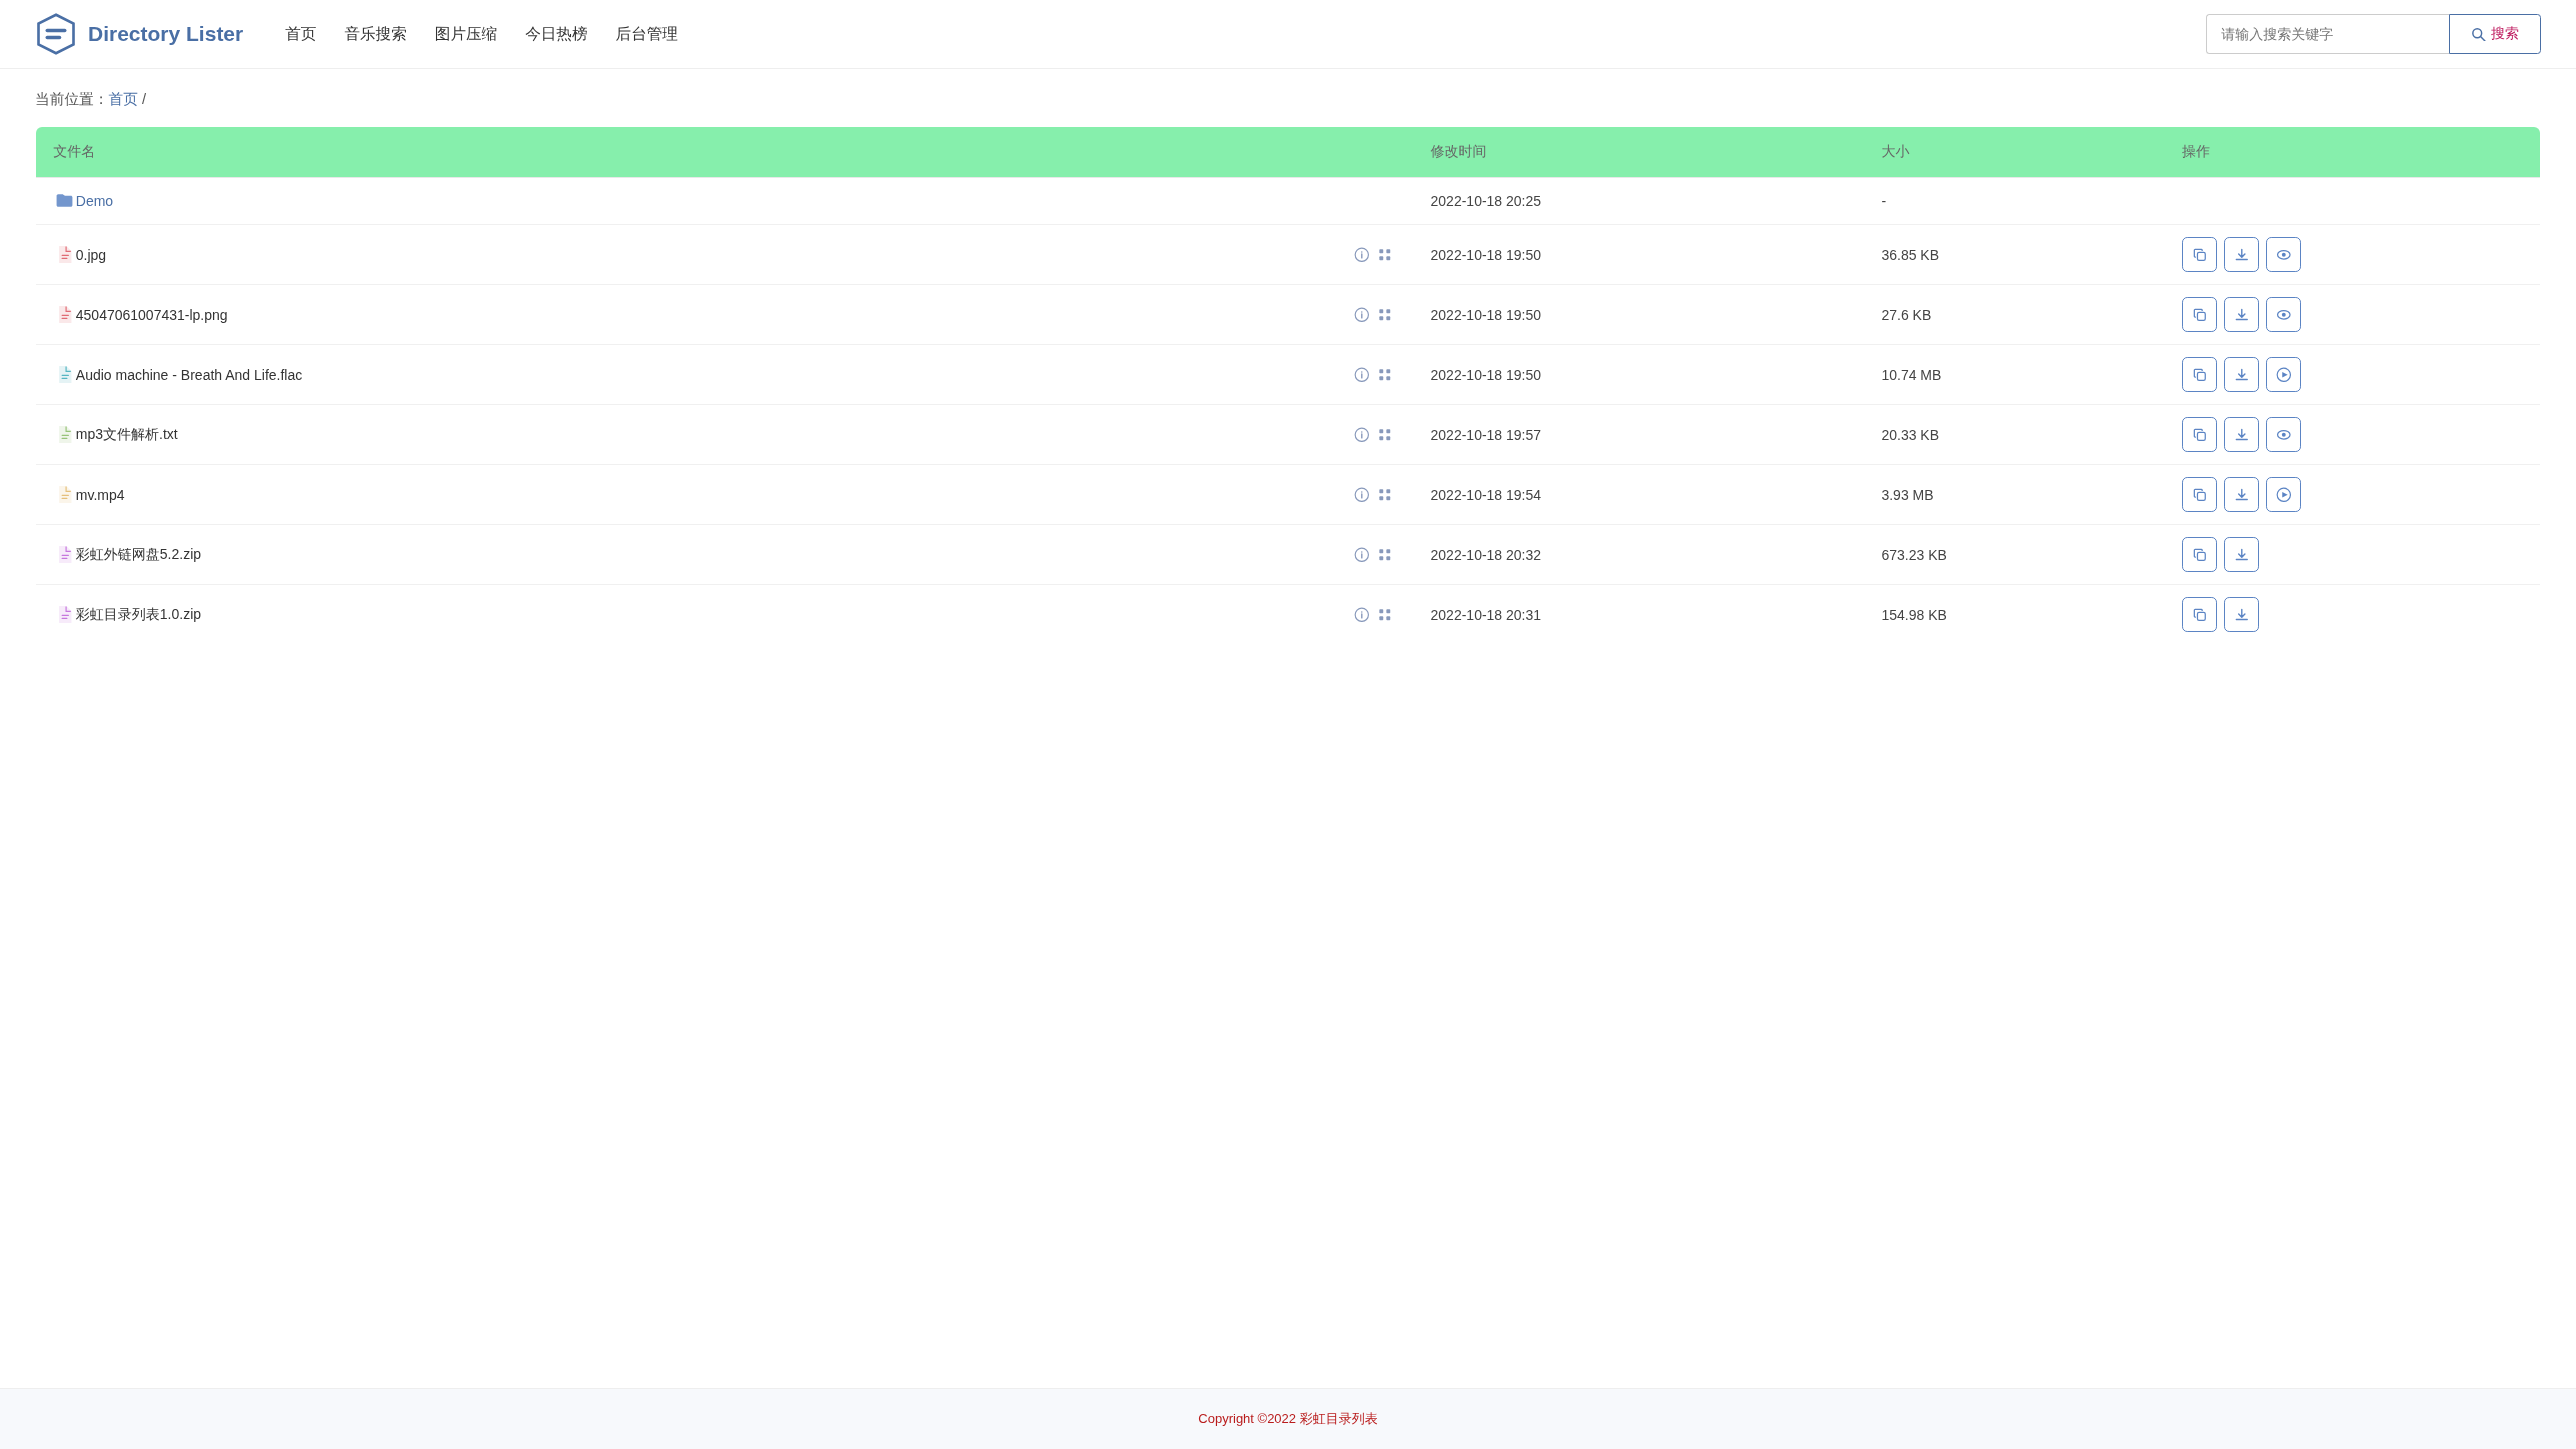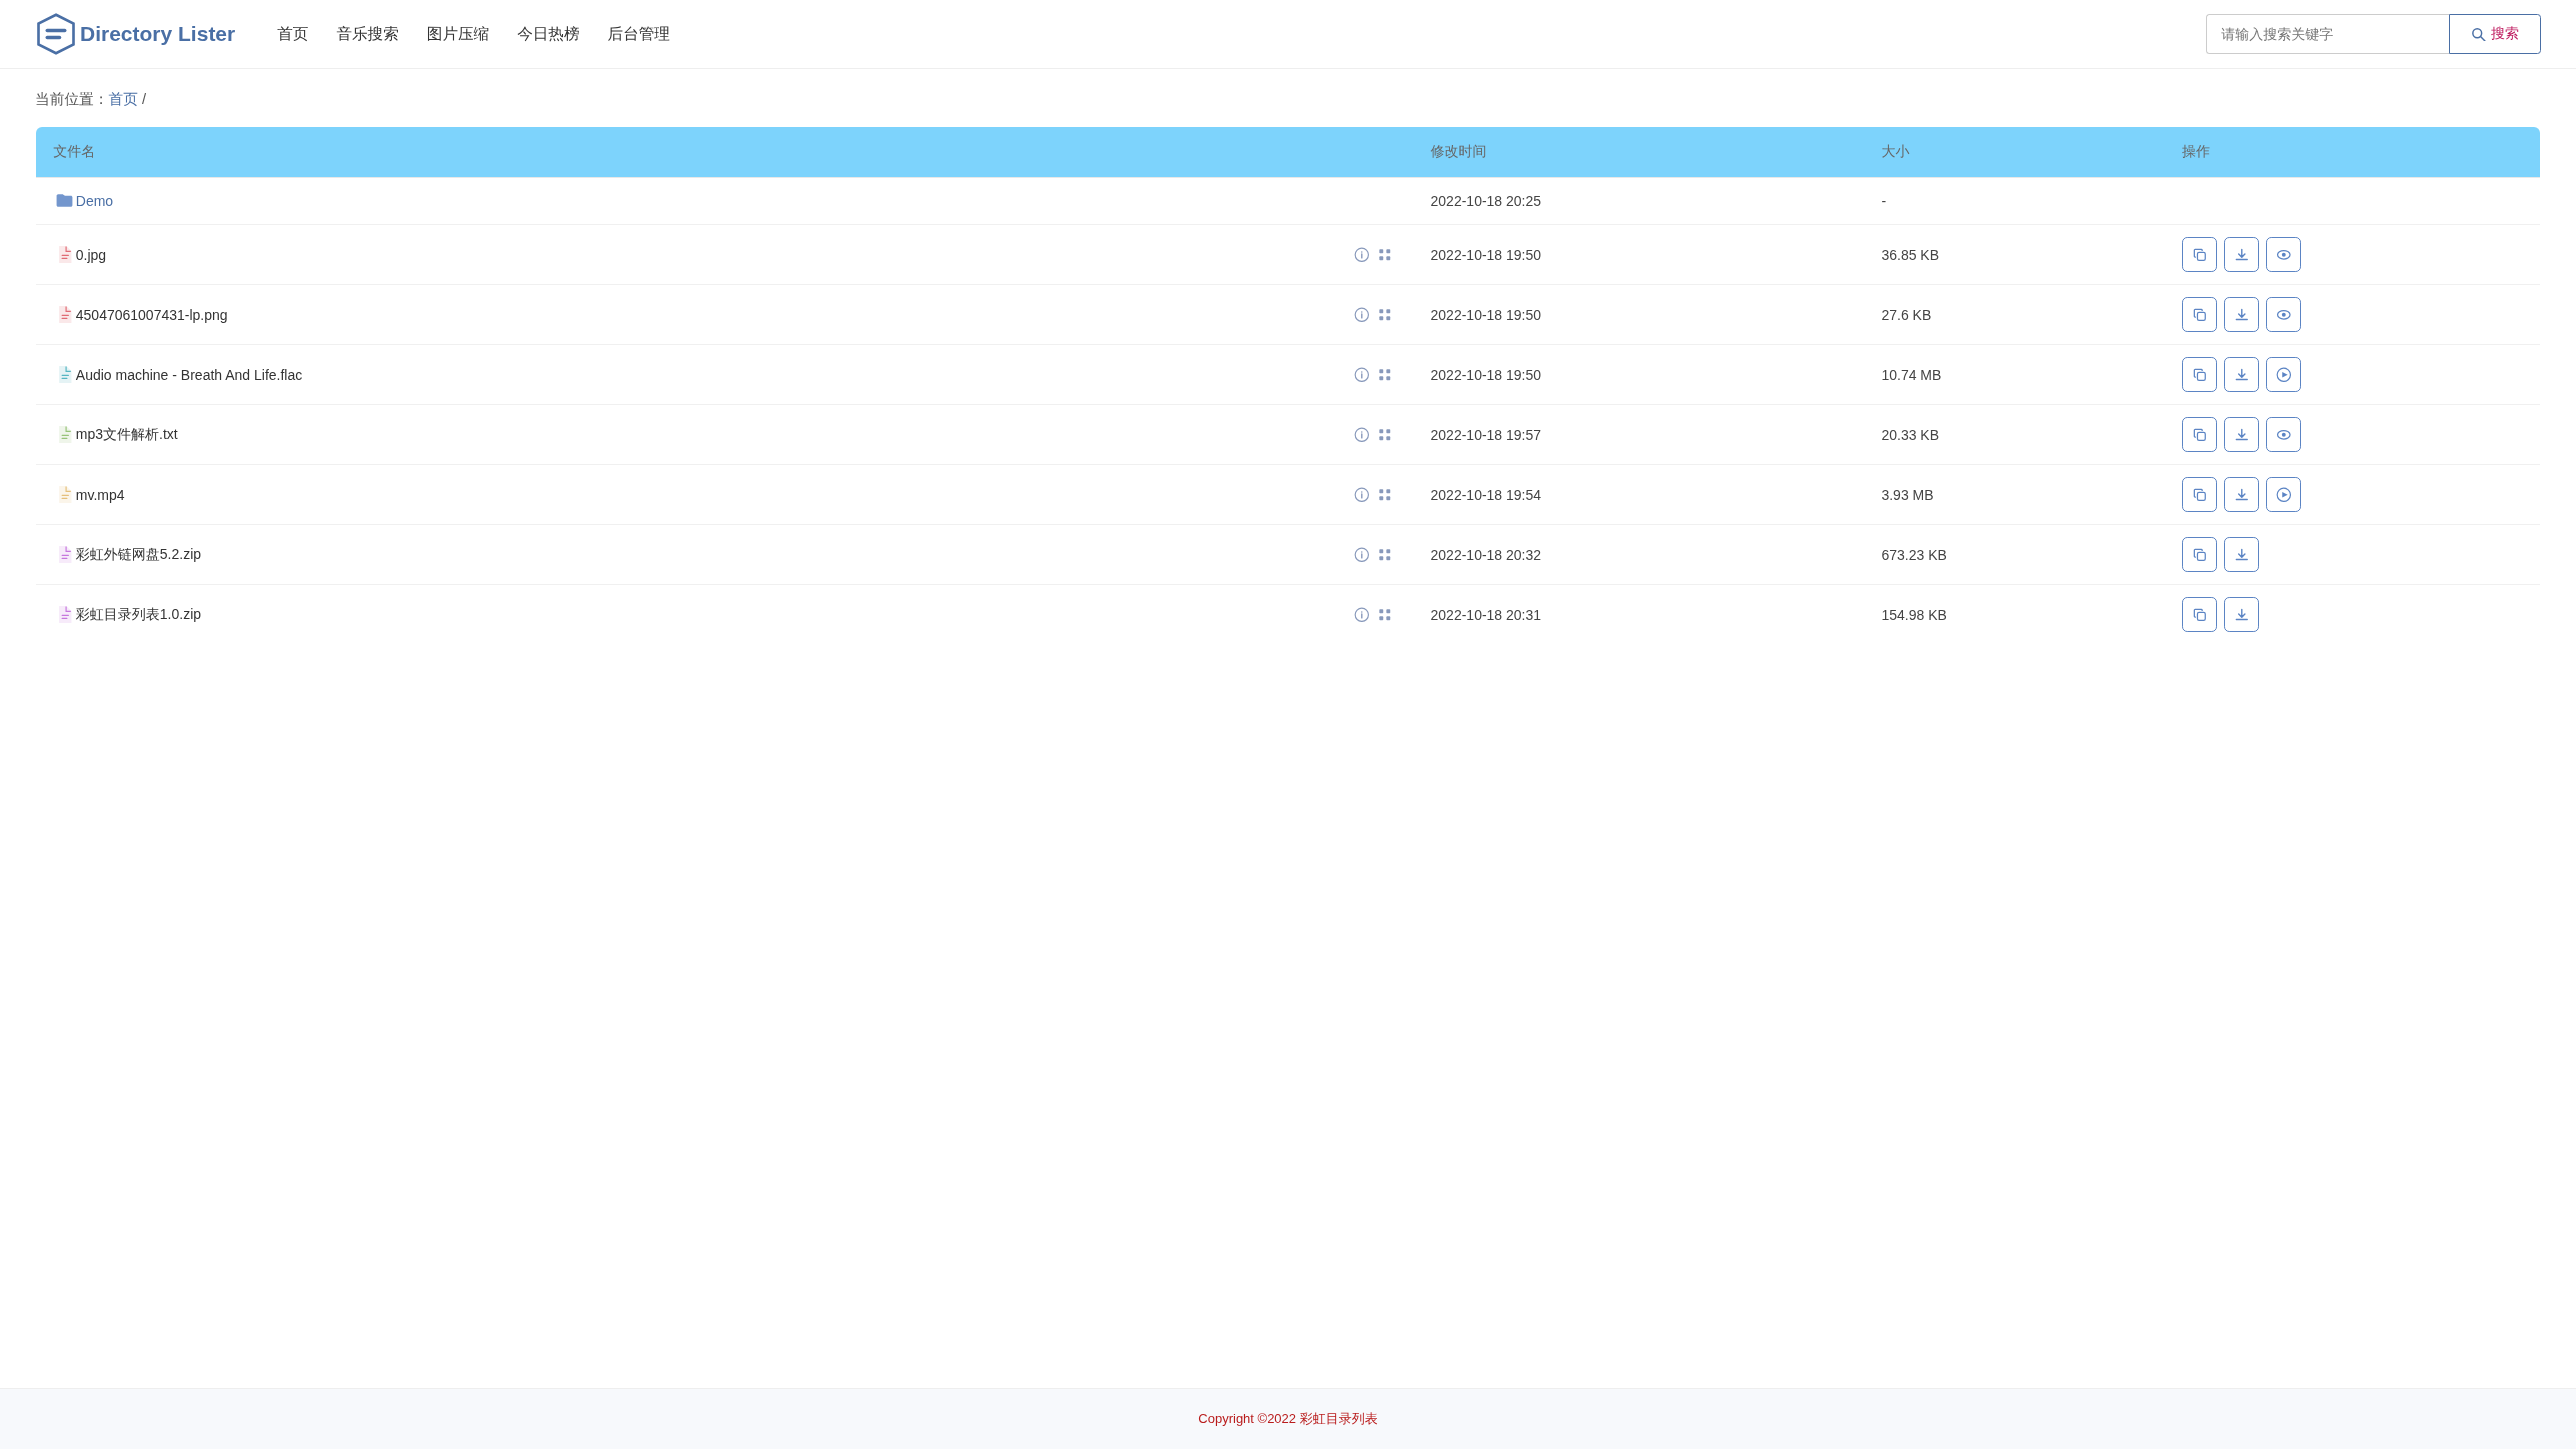--- a/index.html
+++ b/index.html
@@ -17,21 +17,21 @@
       display: flex;
       align-items: center;
       padding: 0 35px;
       height: 69px;
       border-bottom: 0.9px solid #eee;
       background: #fff;
     }
     .logo-area {
       display: flex;
       align-items: center;
-      gap: 3px;
+      gap: 11px;
       margin-right: 42px;
       text-decoration: none;
     }
     .logo-icon {
       width: 42px;
       height: 42px;
     }
     .logo-text {
       font-size: 21px;
       font-weight: 600;
@@ -102,21 +102,21 @@
       flex: 1;
     }
     .file-table {
       width: 100%;
       border-collapse: collapse;
       border: 0.9px solid #e8e8e8;
       border-radius: 7px;
       overflow: hidden;
     }
     .file-table th {
-      background: #7dd3fc;
+      background: #86efac;
       padding: 15.6px 17.3px;
       text-align: left;
       font-size: 14px;
       font-weight: 500;
       color: #666;
       border-bottom: 0.9px solid #e8e8e8;
     }
     .file-table th.col-name { width: 55%; }
     .file-table th.col-time { width: 18%; }
     .file-table th.col-size { width: 12%; }

